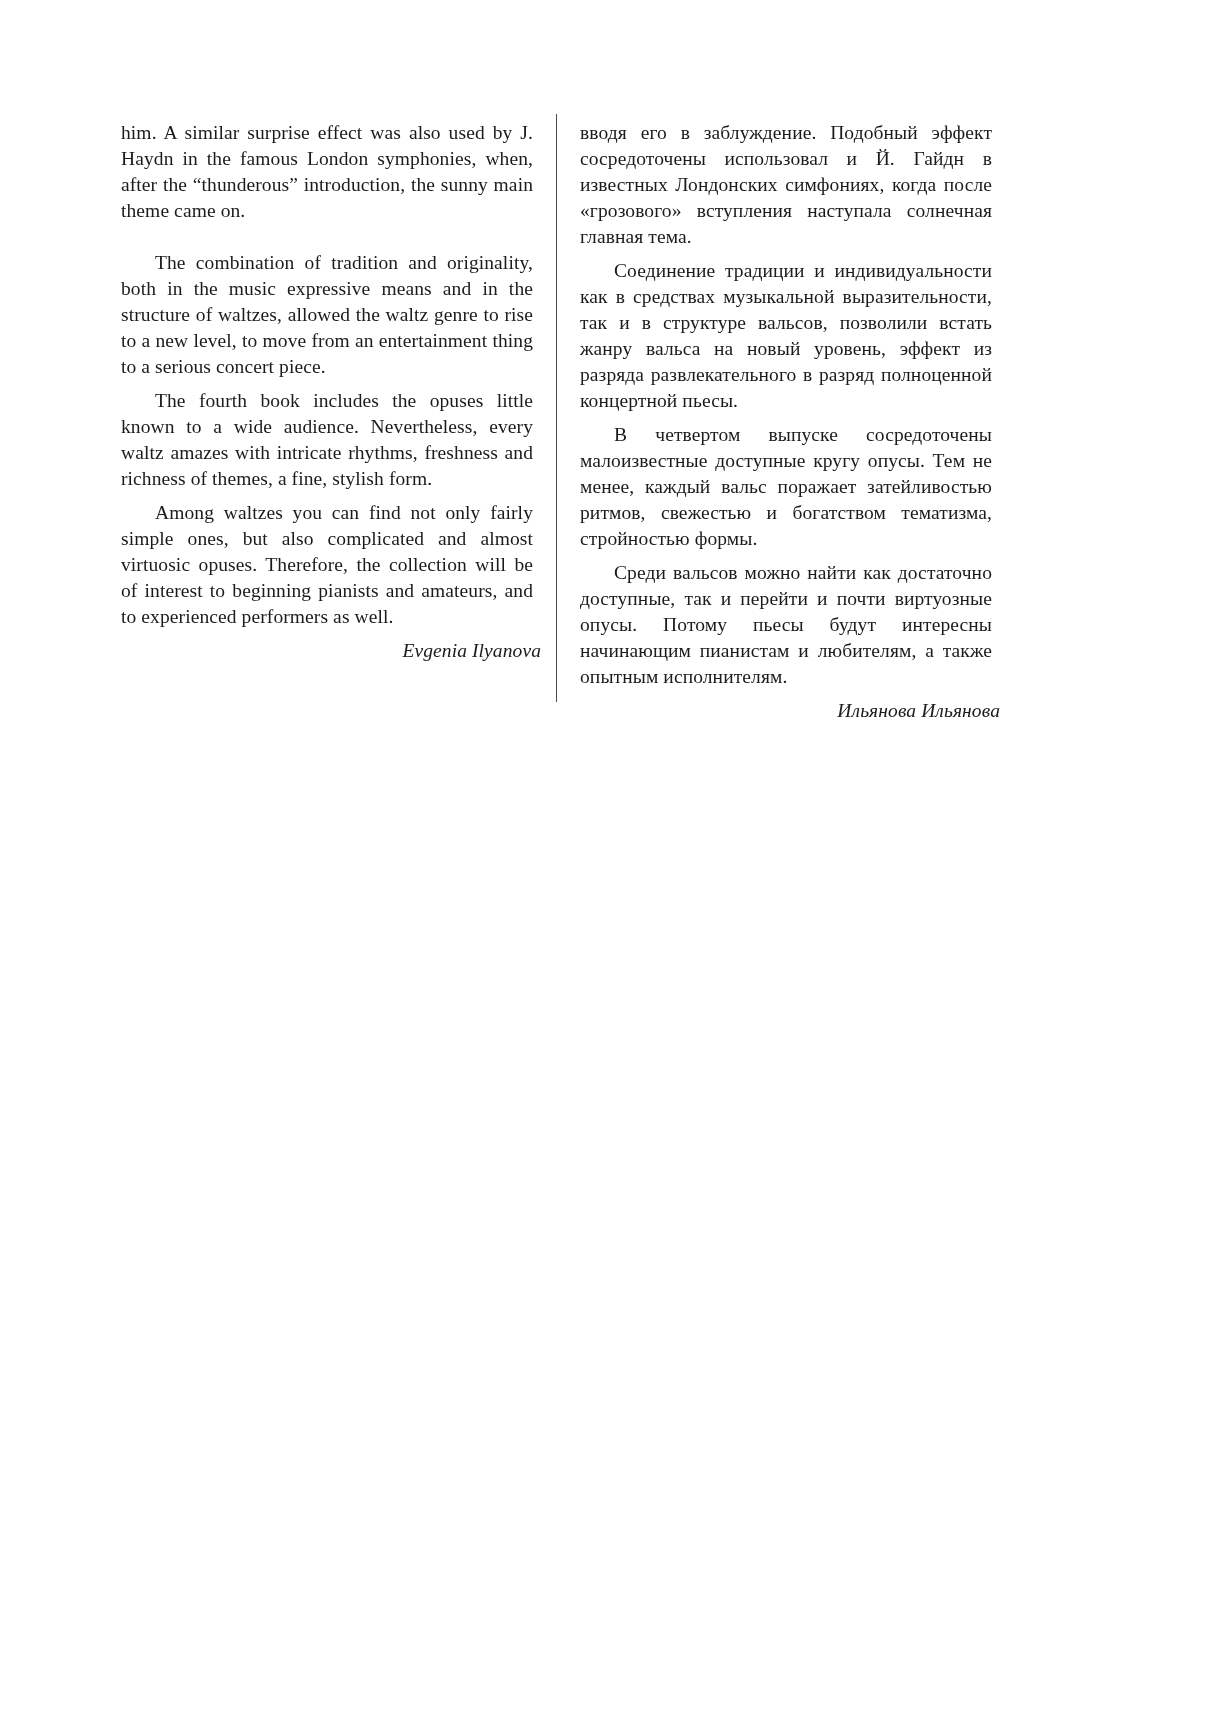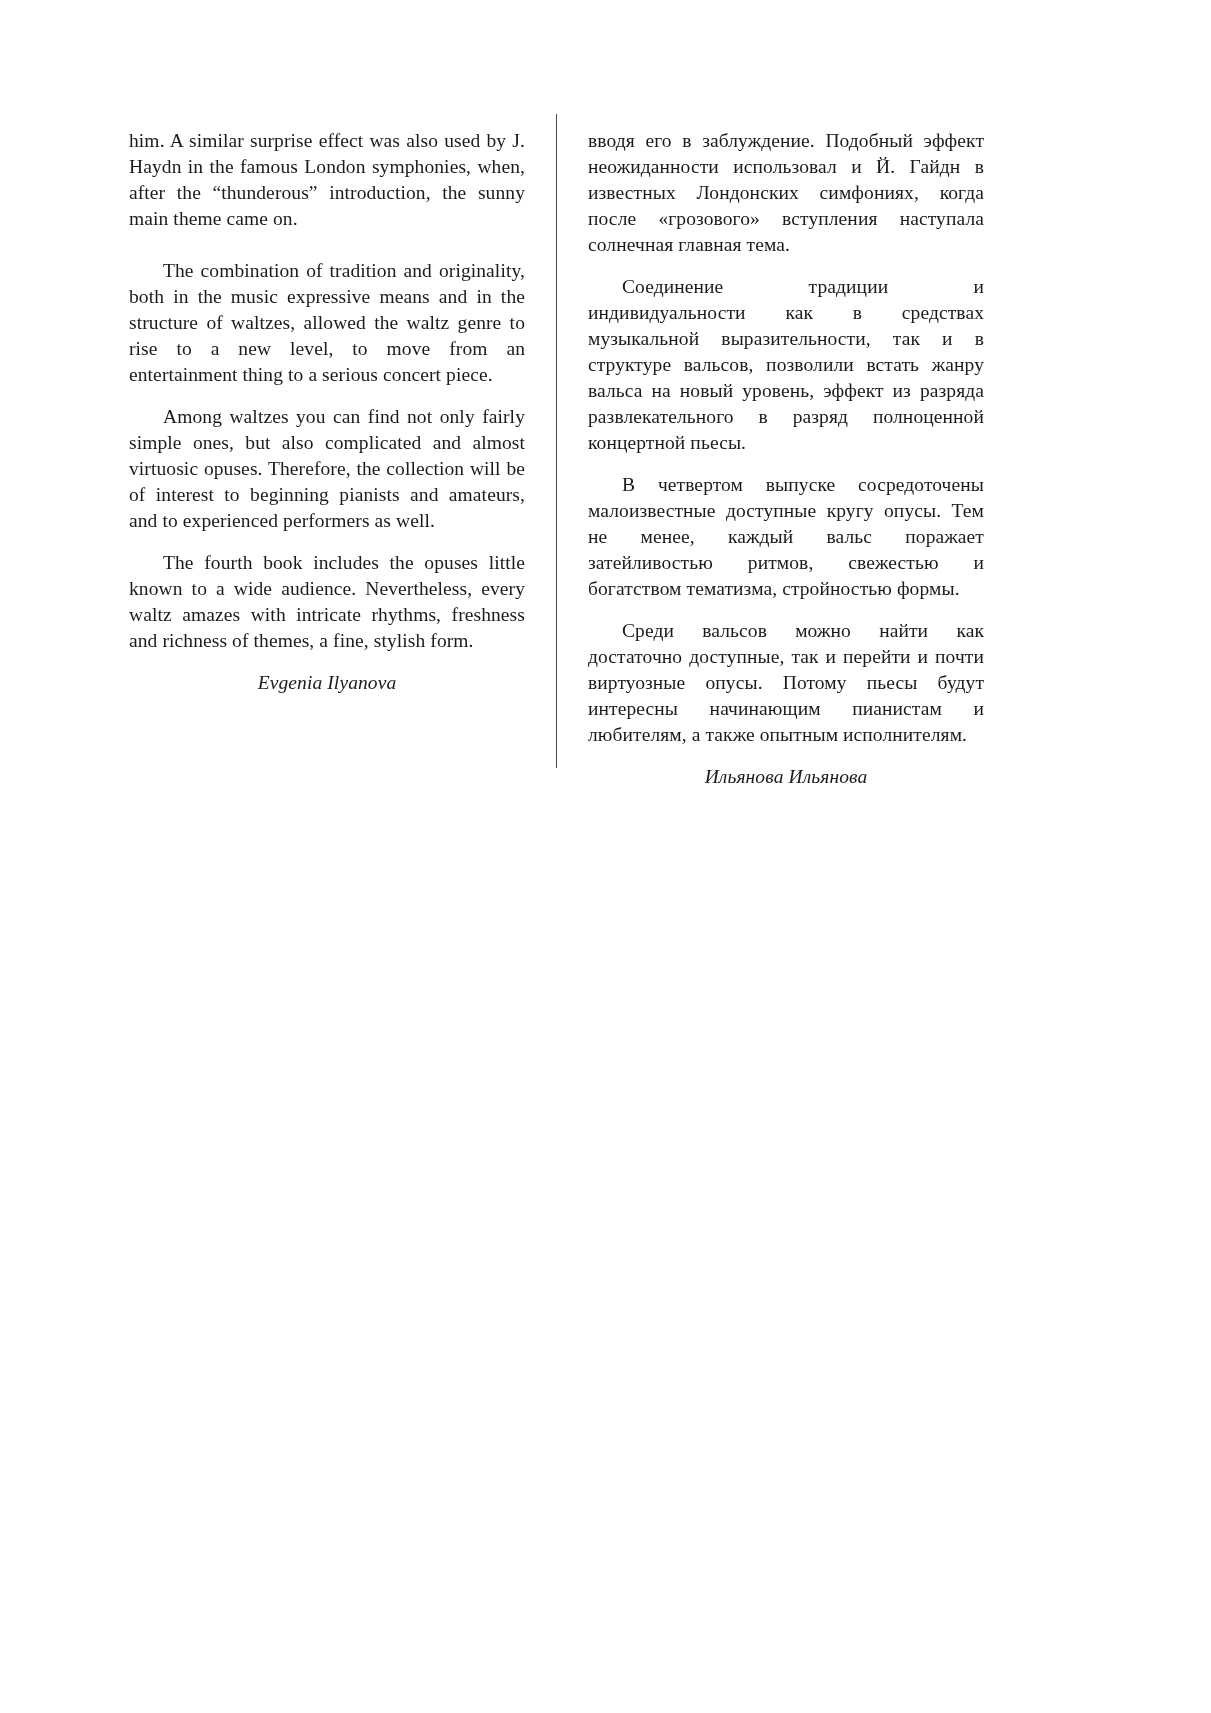--- a/index.html
+++ b/index.html
@@ -30,52 +30,52 @@
     text-align: justify;
     letter-spacing: 0.1px;
   }
   .divider {
     width: 1px;
     background: #4a4a4a;
     margin: 2px 15px 22px 15px;
     flex: 0 0 1px;
   }
   .para {
-    margin: 16px;
+    margin: 8px;
   }
   .indent {
     text-indent: 34px;
   }
   .para-gap {
     margin-bottom: 26px;
   }
   .author {
     margin: 7px 0 0 0;
-    text-align: center;
+    text-align: right;
     font-style: italic;
   }
 </style>
 </head>
 <body>
 
 <div class="page">
   <div class="text-block">
 
     <div class="column">
       <p class="para para-gap">him. A similar surprise effect was also used by J. Haydn in the famous London symphonies, when, after the “thunderous” introduction, the sunny main theme came on.</p>
       <p class="para indent">The combination of tradition and originality, both in the music expressive means and in the structure of waltzes, allowed the waltz genre to rise to a new level, to move from an entertainment thing to a serious concert piece.</p>
+      <p class="para indent">The fourth book includes the opuses little known to a wide audience. Nevertheless, every waltz amazes with intricate rhythms, freshness and richness of themes, a fine, stylish form.</p>
       <p class="para indent">Among waltzes you can find not only fairly simple ones, but also complicated and almost virtuosic opuses. Therefore, the collection will be of interest to beginning pianists and amateurs, and to experienced performers as well.</p>
-      <p class="para indent">The fourth book includes the opuses little known to a wide audience. Nevertheless, every waltz amazes with intricate rhythms, freshness and richness of themes, a fine, stylish form.</p>
       <p class="author">Evgenia Ilyanova</p>
     </div>
 
     <div class="divider"></div>
 
     <div class="column">
-      <p class="para">вводя его в заблуждение. Подобный эффект неожиданности использовал и Й. Гайдн в известных Лондонских симфониях, когда после «грозового» вступления наступала солнечная главная тема.</p>
+      <p class="para">вводя его в заблуждение. Подобный эффект сосредоточены использовал и Й. Гайдн в известных Лондонских симфониях, когда после «грозового» вступления наступала солнечная главная тема.</p>
       <p class="para indent">Соединение традиции и индивидуальности как в средствах музыкальной выразительности, так и в структуре вальсов, позволили встать жанру вальса на новый уровень, эффект из разряда развлекательного в разряд полноценной концертной пьесы.</p>
       <p class="para indent">В четвертом выпуске сосредоточены малоизвестные доступные кругу опусы. Тем не менее, каждый вальс поражает затейливостью ритмов, свежестью и богатством тематизма, стройностью формы.</p>
       <p class="para indent">Среди вальсов можно найти как достаточно доступные, так и перейти и почти виртуозные опусы. Потому пьесы будут интересны начинающим пианистам и любителям, а также опытным исполнителям.</p>
       <p class="author">Ильянова Ильянова</p>
     </div>
 
   </div>
 </div>
 
 </body></html>

